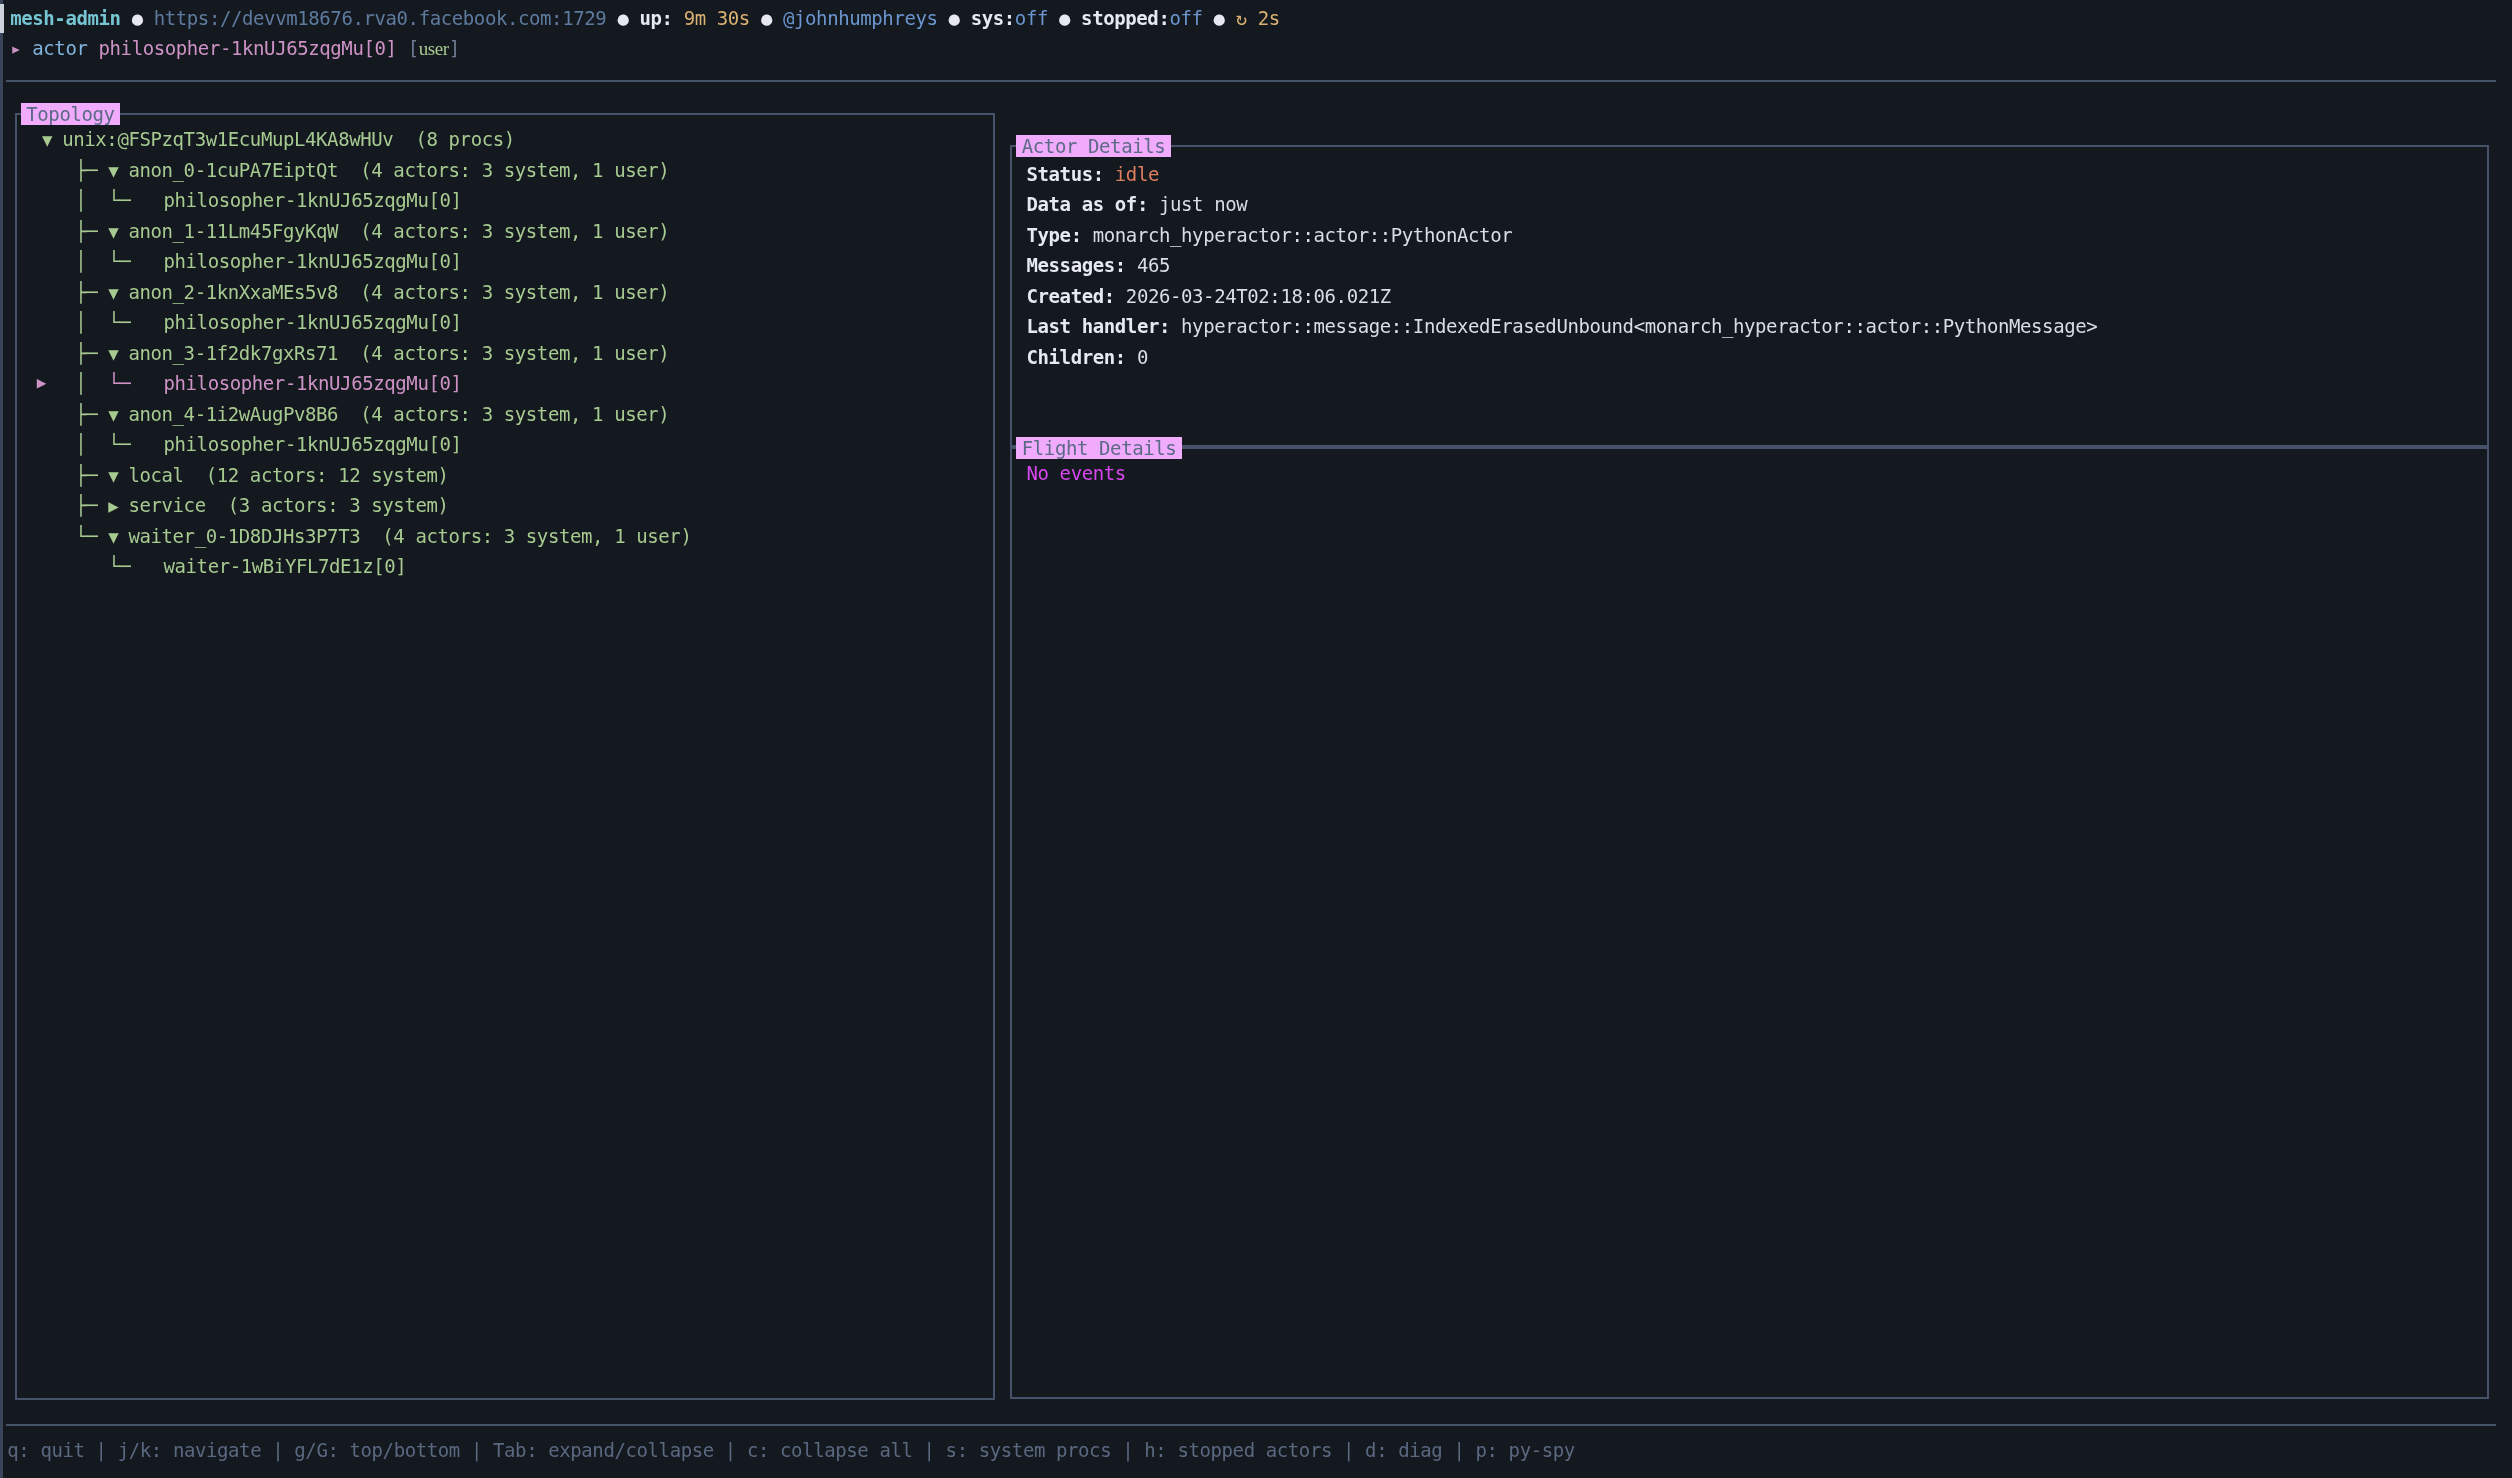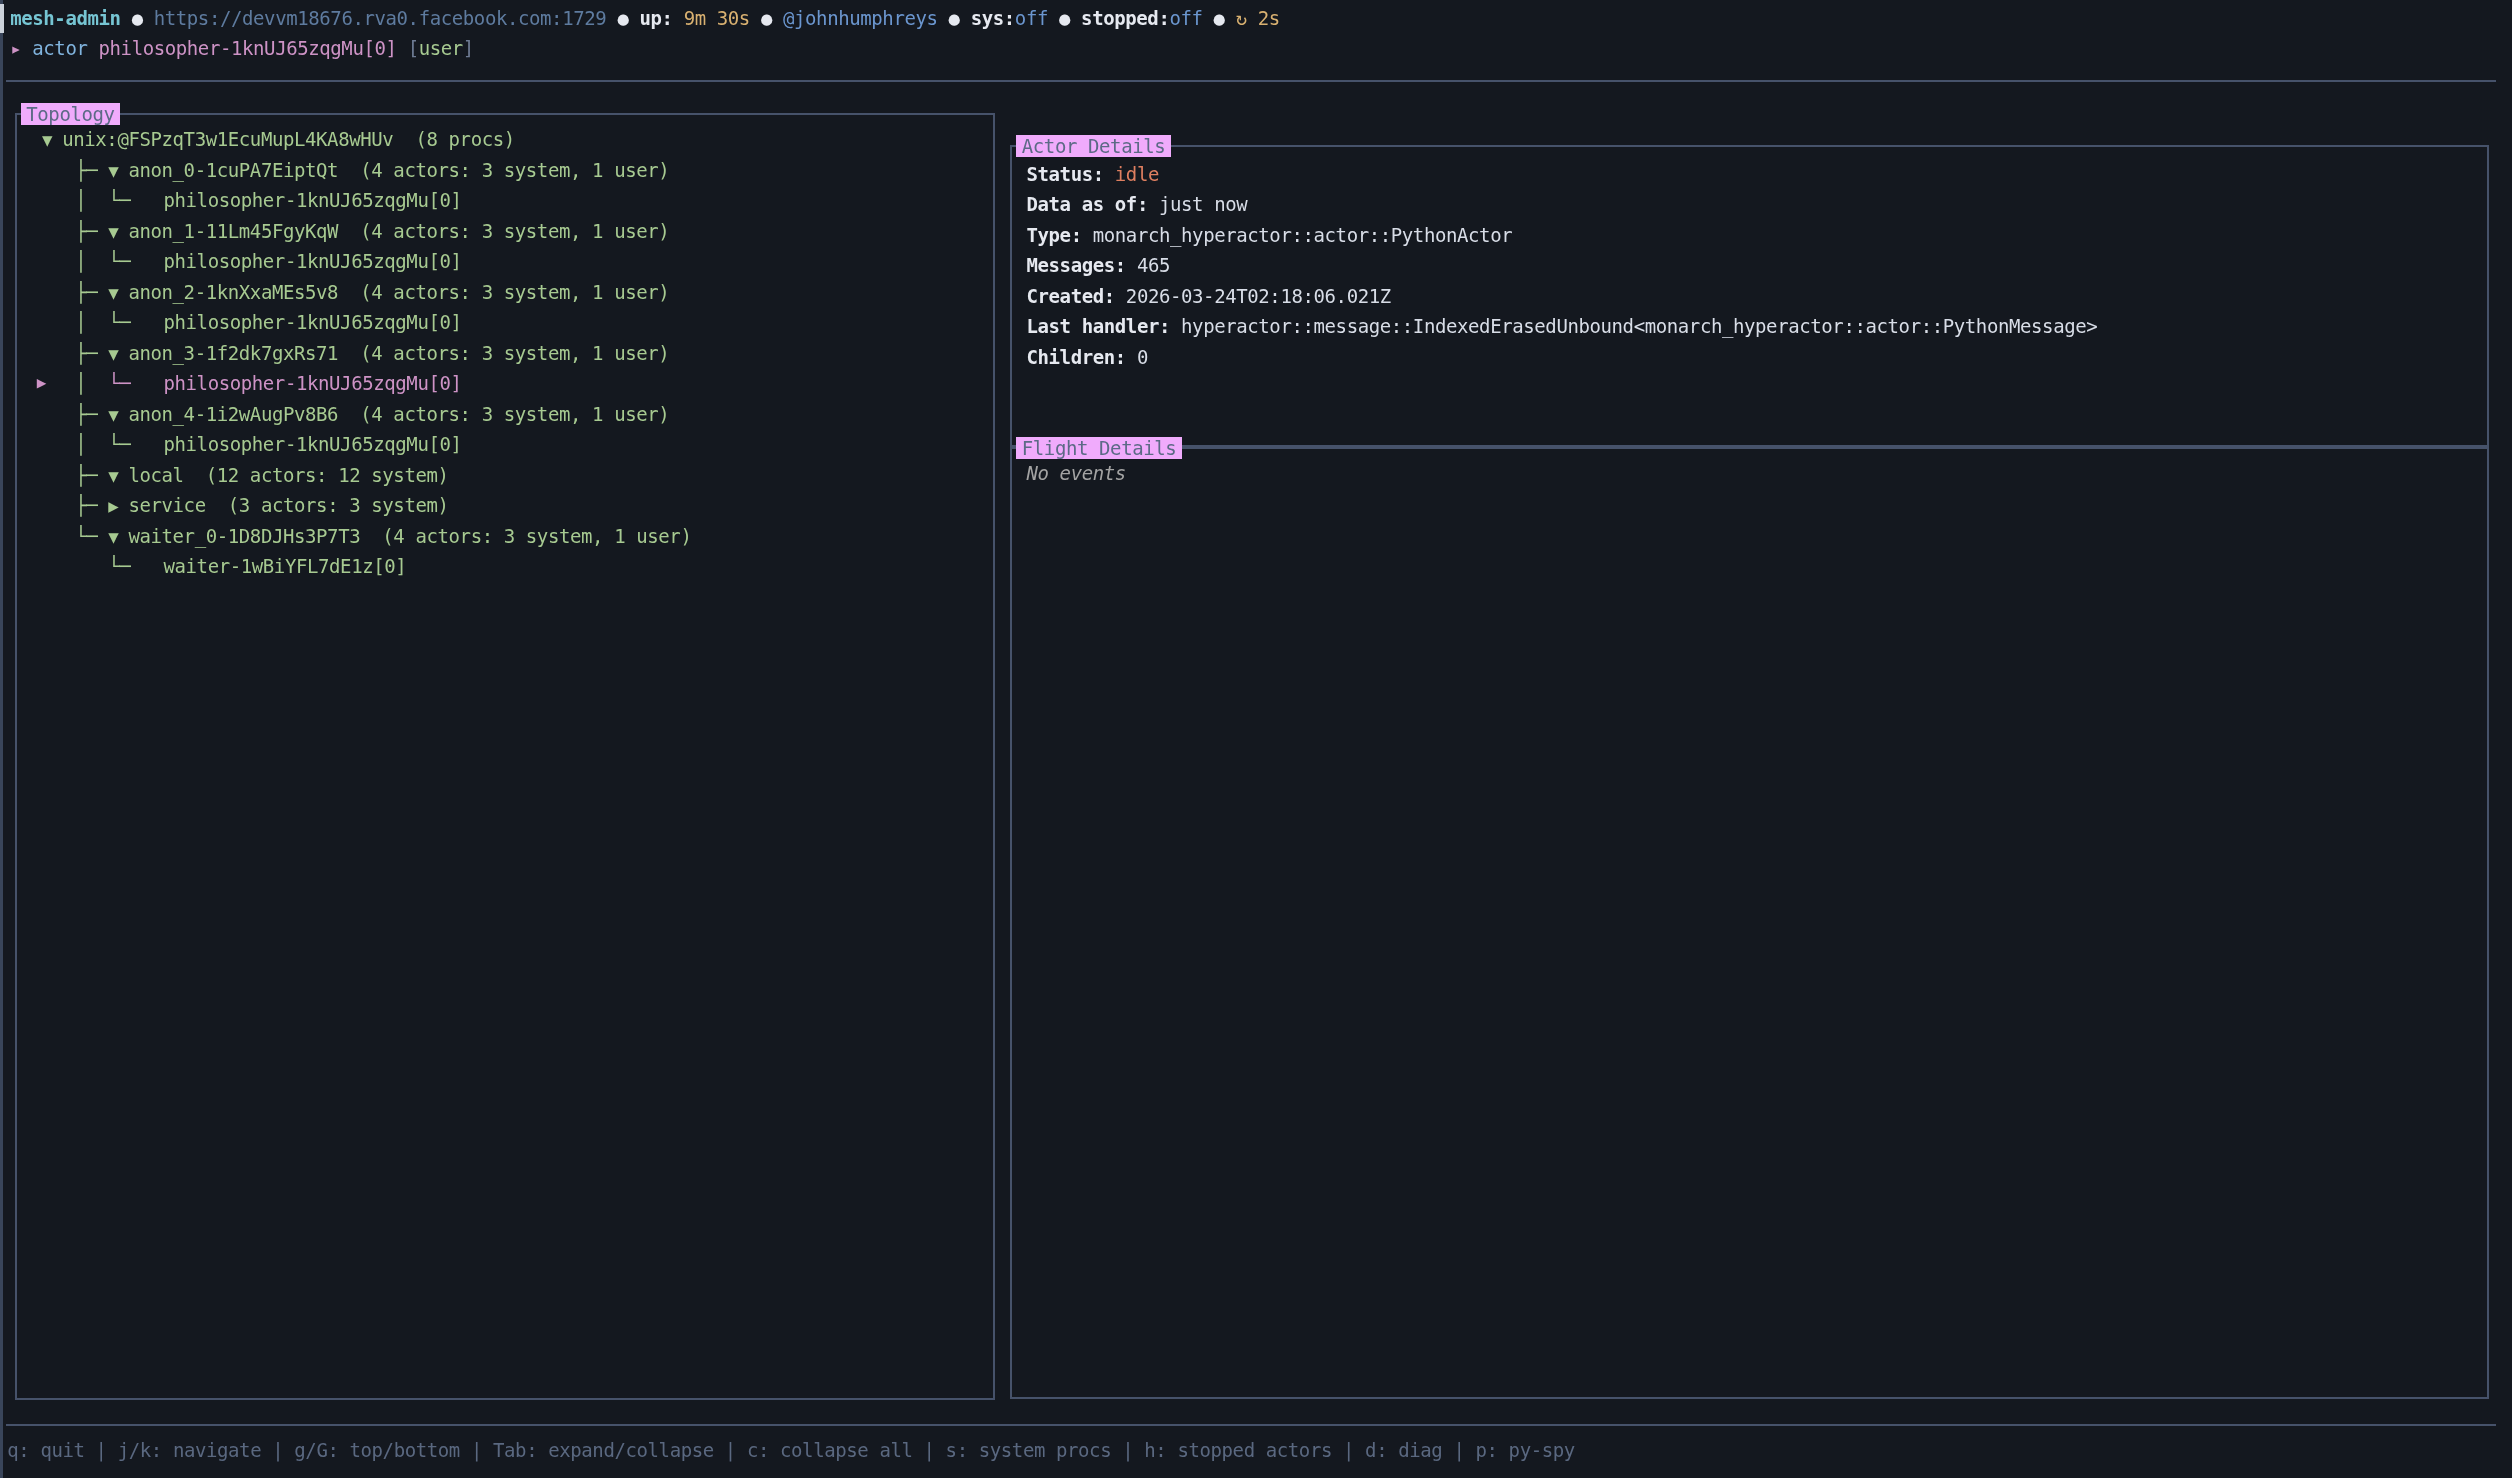--- a/index.html
+++ b/index.html
@@ -21,21 +21,21 @@
   .cmdline   { left:10.2px; top:33px; height:30.5px; line-height:30.5px; white-space:pre; }
 
   .c-cyan    { color:#76c5d3; font-weight:bold;text-align:center; }
   .c-url     { color:#5e7b9f; }
   .c-dot     { color:#e6e9f0; }
   .c-white-b { color:#e6e9f0; font-weight:bold; }
   .c-yellow  { color:#d9b171; }
   .c-blue    { color:#6b96cf; }
   .c-ltblue  { color:#80b3dd; }
   .c-pink    { color:#ce93c6; }
-  .c-green   { color:#a7ca91; }
+  .c-green   { color:#a7ca91;font-family:Liberation Serif, serif; }
   .c-bracket { color:#6e7b93; }
 
   .hsep { height:2.2px; background:#46526a; }
   .sep-top    { left:5.8px; top:80px;  width:2490px; }
   .sep-bottom { left:5.8px; top:1424px; width:2490px; }
 
   .panel { position:absolute; border:2.2px solid #46526a; background:#14181f; }
   .panel-title {
     position:absolute; top:-12.4px; left:4px;
     background:#f0abfc; padding:0 5.8px;
@@ -54,21 +54,21 @@
   }
   .marker { font-size:17.4px; }
 
   .details-body { padding:11.6px 0 0 14.5px; }
   .detail-line { height:30.5px; line-height:30.5px; white-space:pre; }
   .detail-label { color:#e6e9f0; font-weight:bold;text-align:center; }
   .detail-value { color:#d8dde7; }
   .detail-value.accent { color:#de7f60; }
 
   .flight-body { padding:8.7px 0 0 14.5px; }
-  .flight-empty { height:30.5px; line-height:30.5px; color:#a3a3a3;font-style:italic; }
+  .flight-empty { height:30.5px; line-height:30.5px; color:#d946ef; }
 
   .helpbar { left:7.3px; top:1435px; height:30.5px; line-height:30.5px; white-space:pre; color:#5a6880; }
 </style>
 </head>
 <body>
 
 <div class="abs edge-line"></div>
 <div class="abs edge-thumb"></div>
 
 <div class="abs statusbar"><span class="c-cyan">mesh-admin</span><span> </span><span class="c-dot">●</span><span> </span><span class="c-url">https://devvm18676.rva0.facebook.com:1729</span><span> </span><span class="c-dot">●</span><span> </span><span class="c-white-b">up: </span><span class="c-yellow">9m 30s</span><span> </span><span class="c-dot">●</span><span> </span><span class="c-blue">@johnhumphreys</span><span> </span><span class="c-dot">●</span><span> </span><span class="c-white-b">sys:</span><span class="c-blue">off</span><span> </span><span class="c-dot">●</span><span> </span><span class="c-white-b">stopped:</span><span class="c-blue">off</span><span> </span><span class="c-dot">●</span><span> </span><span class="c-yellow">↻</span><span class="c-yellow"> </span><span class="c-yellow">2s</span></div>

